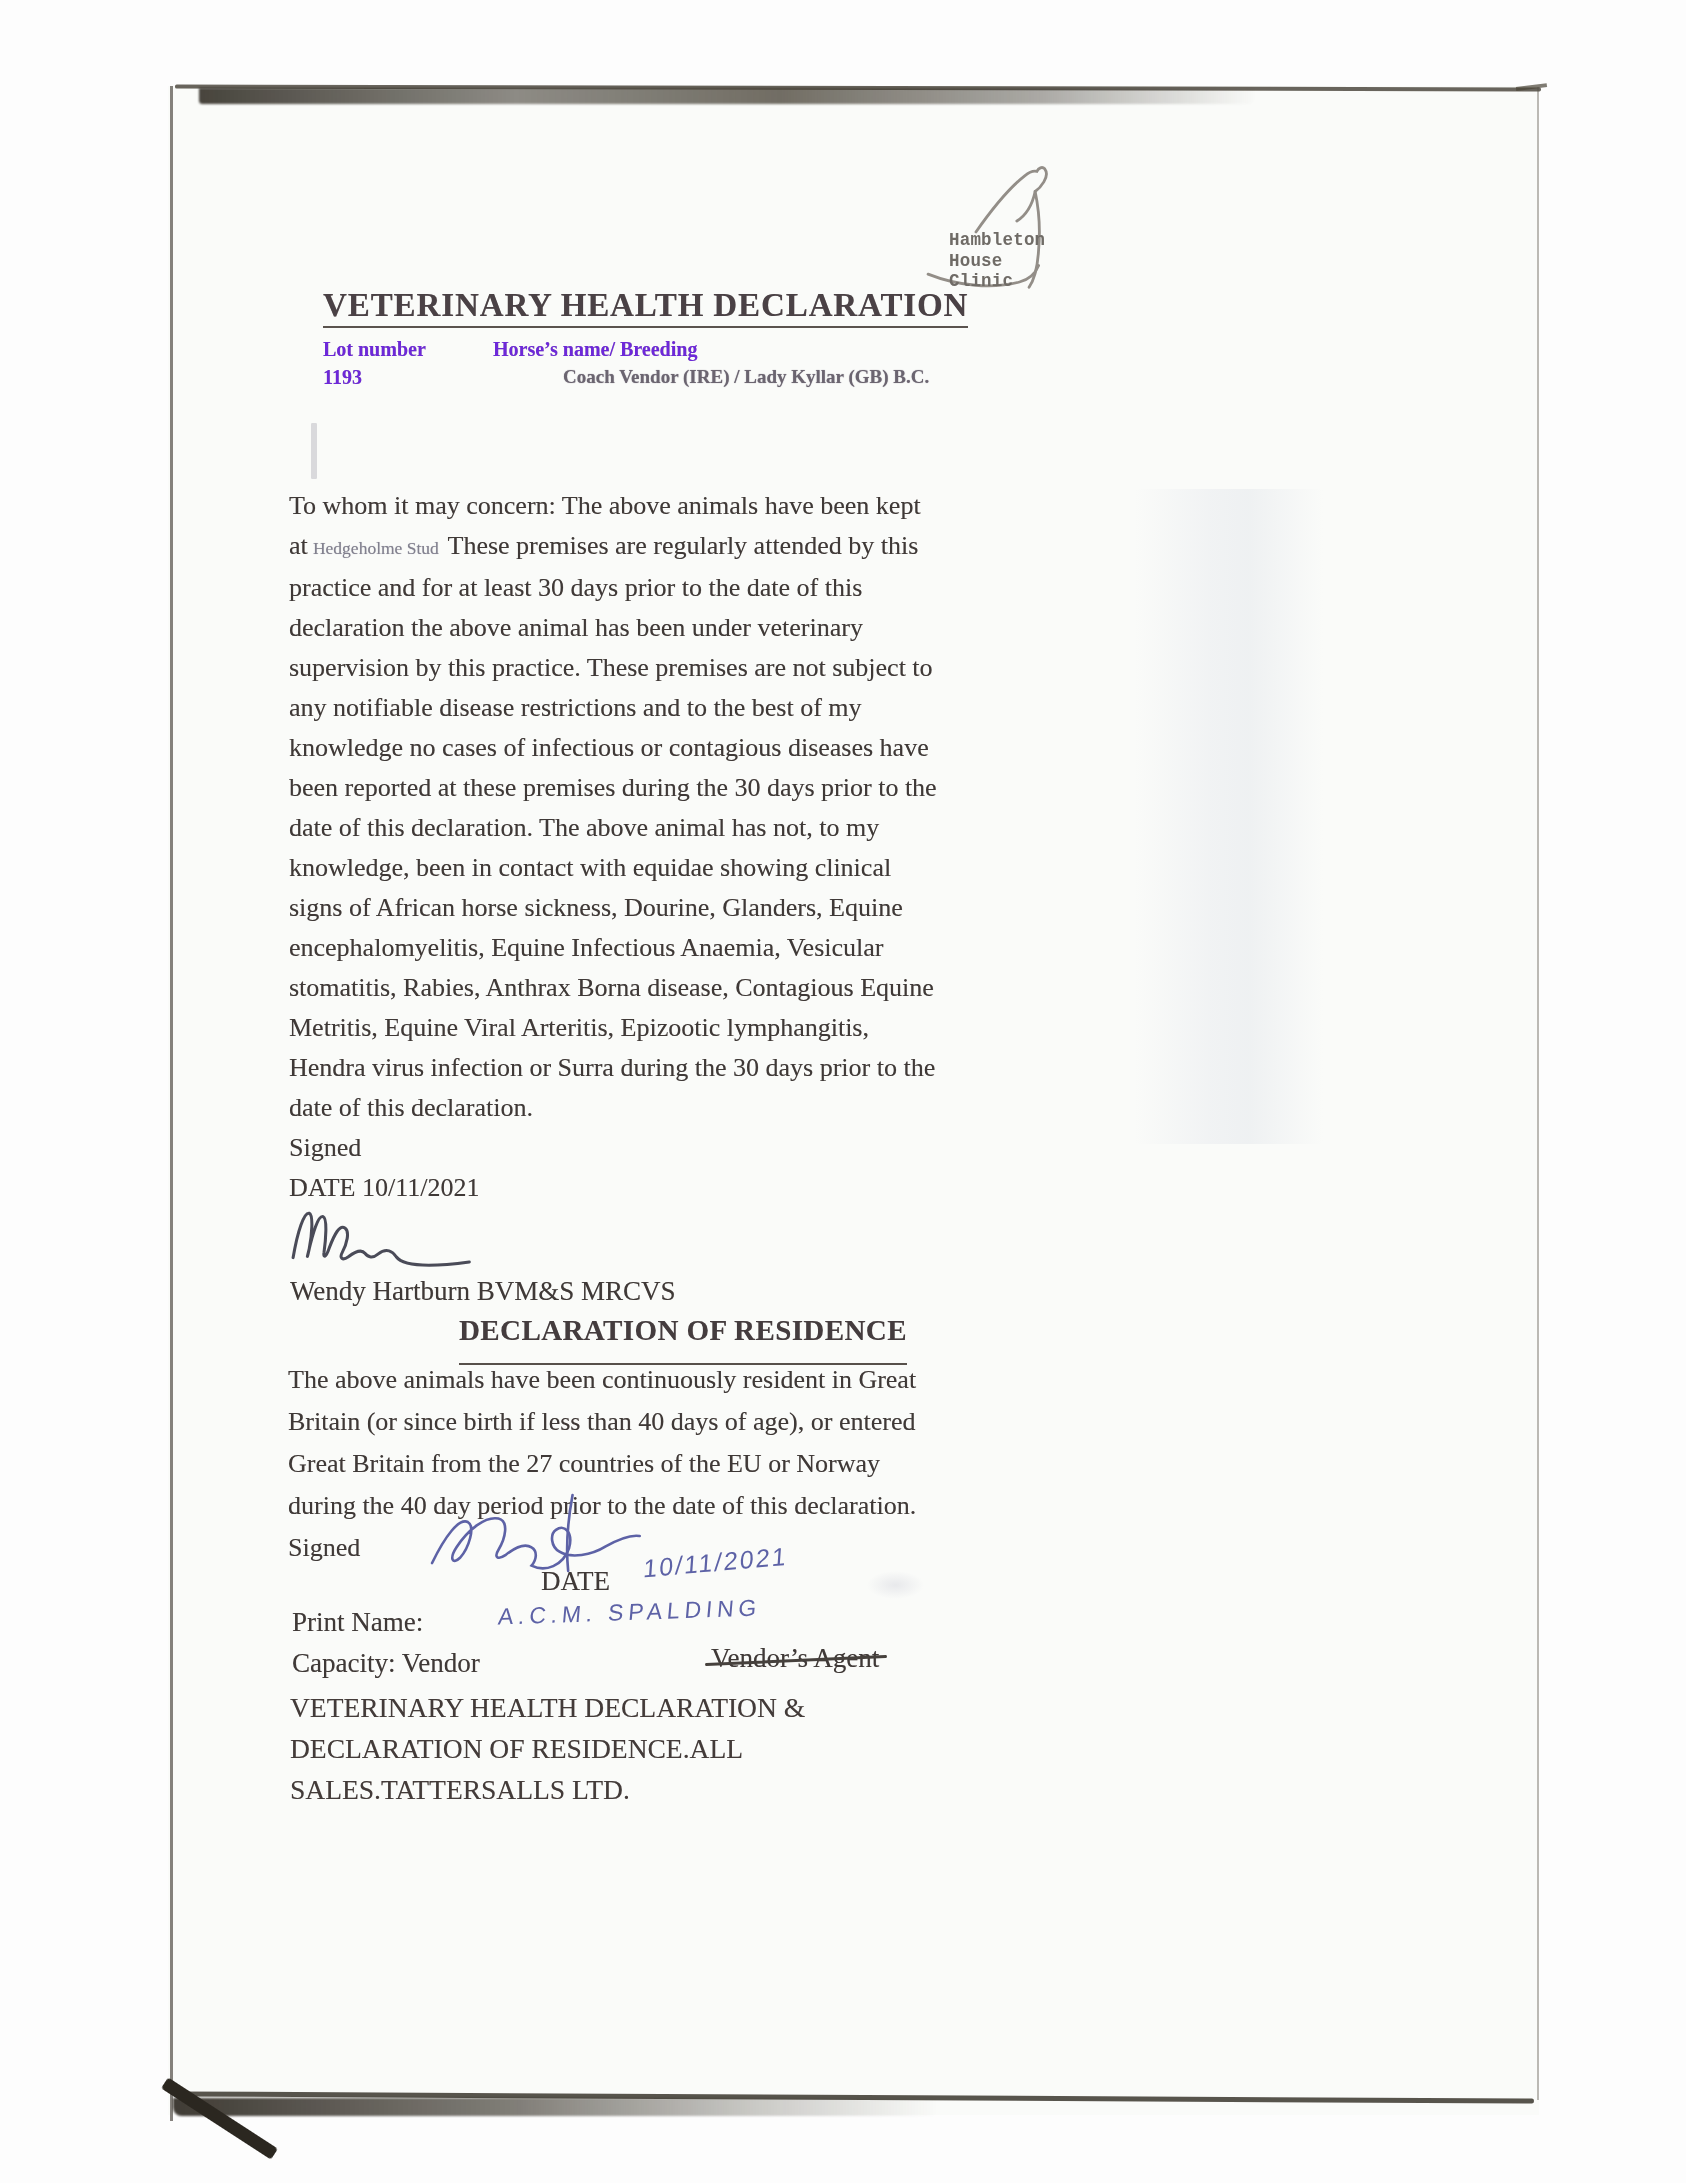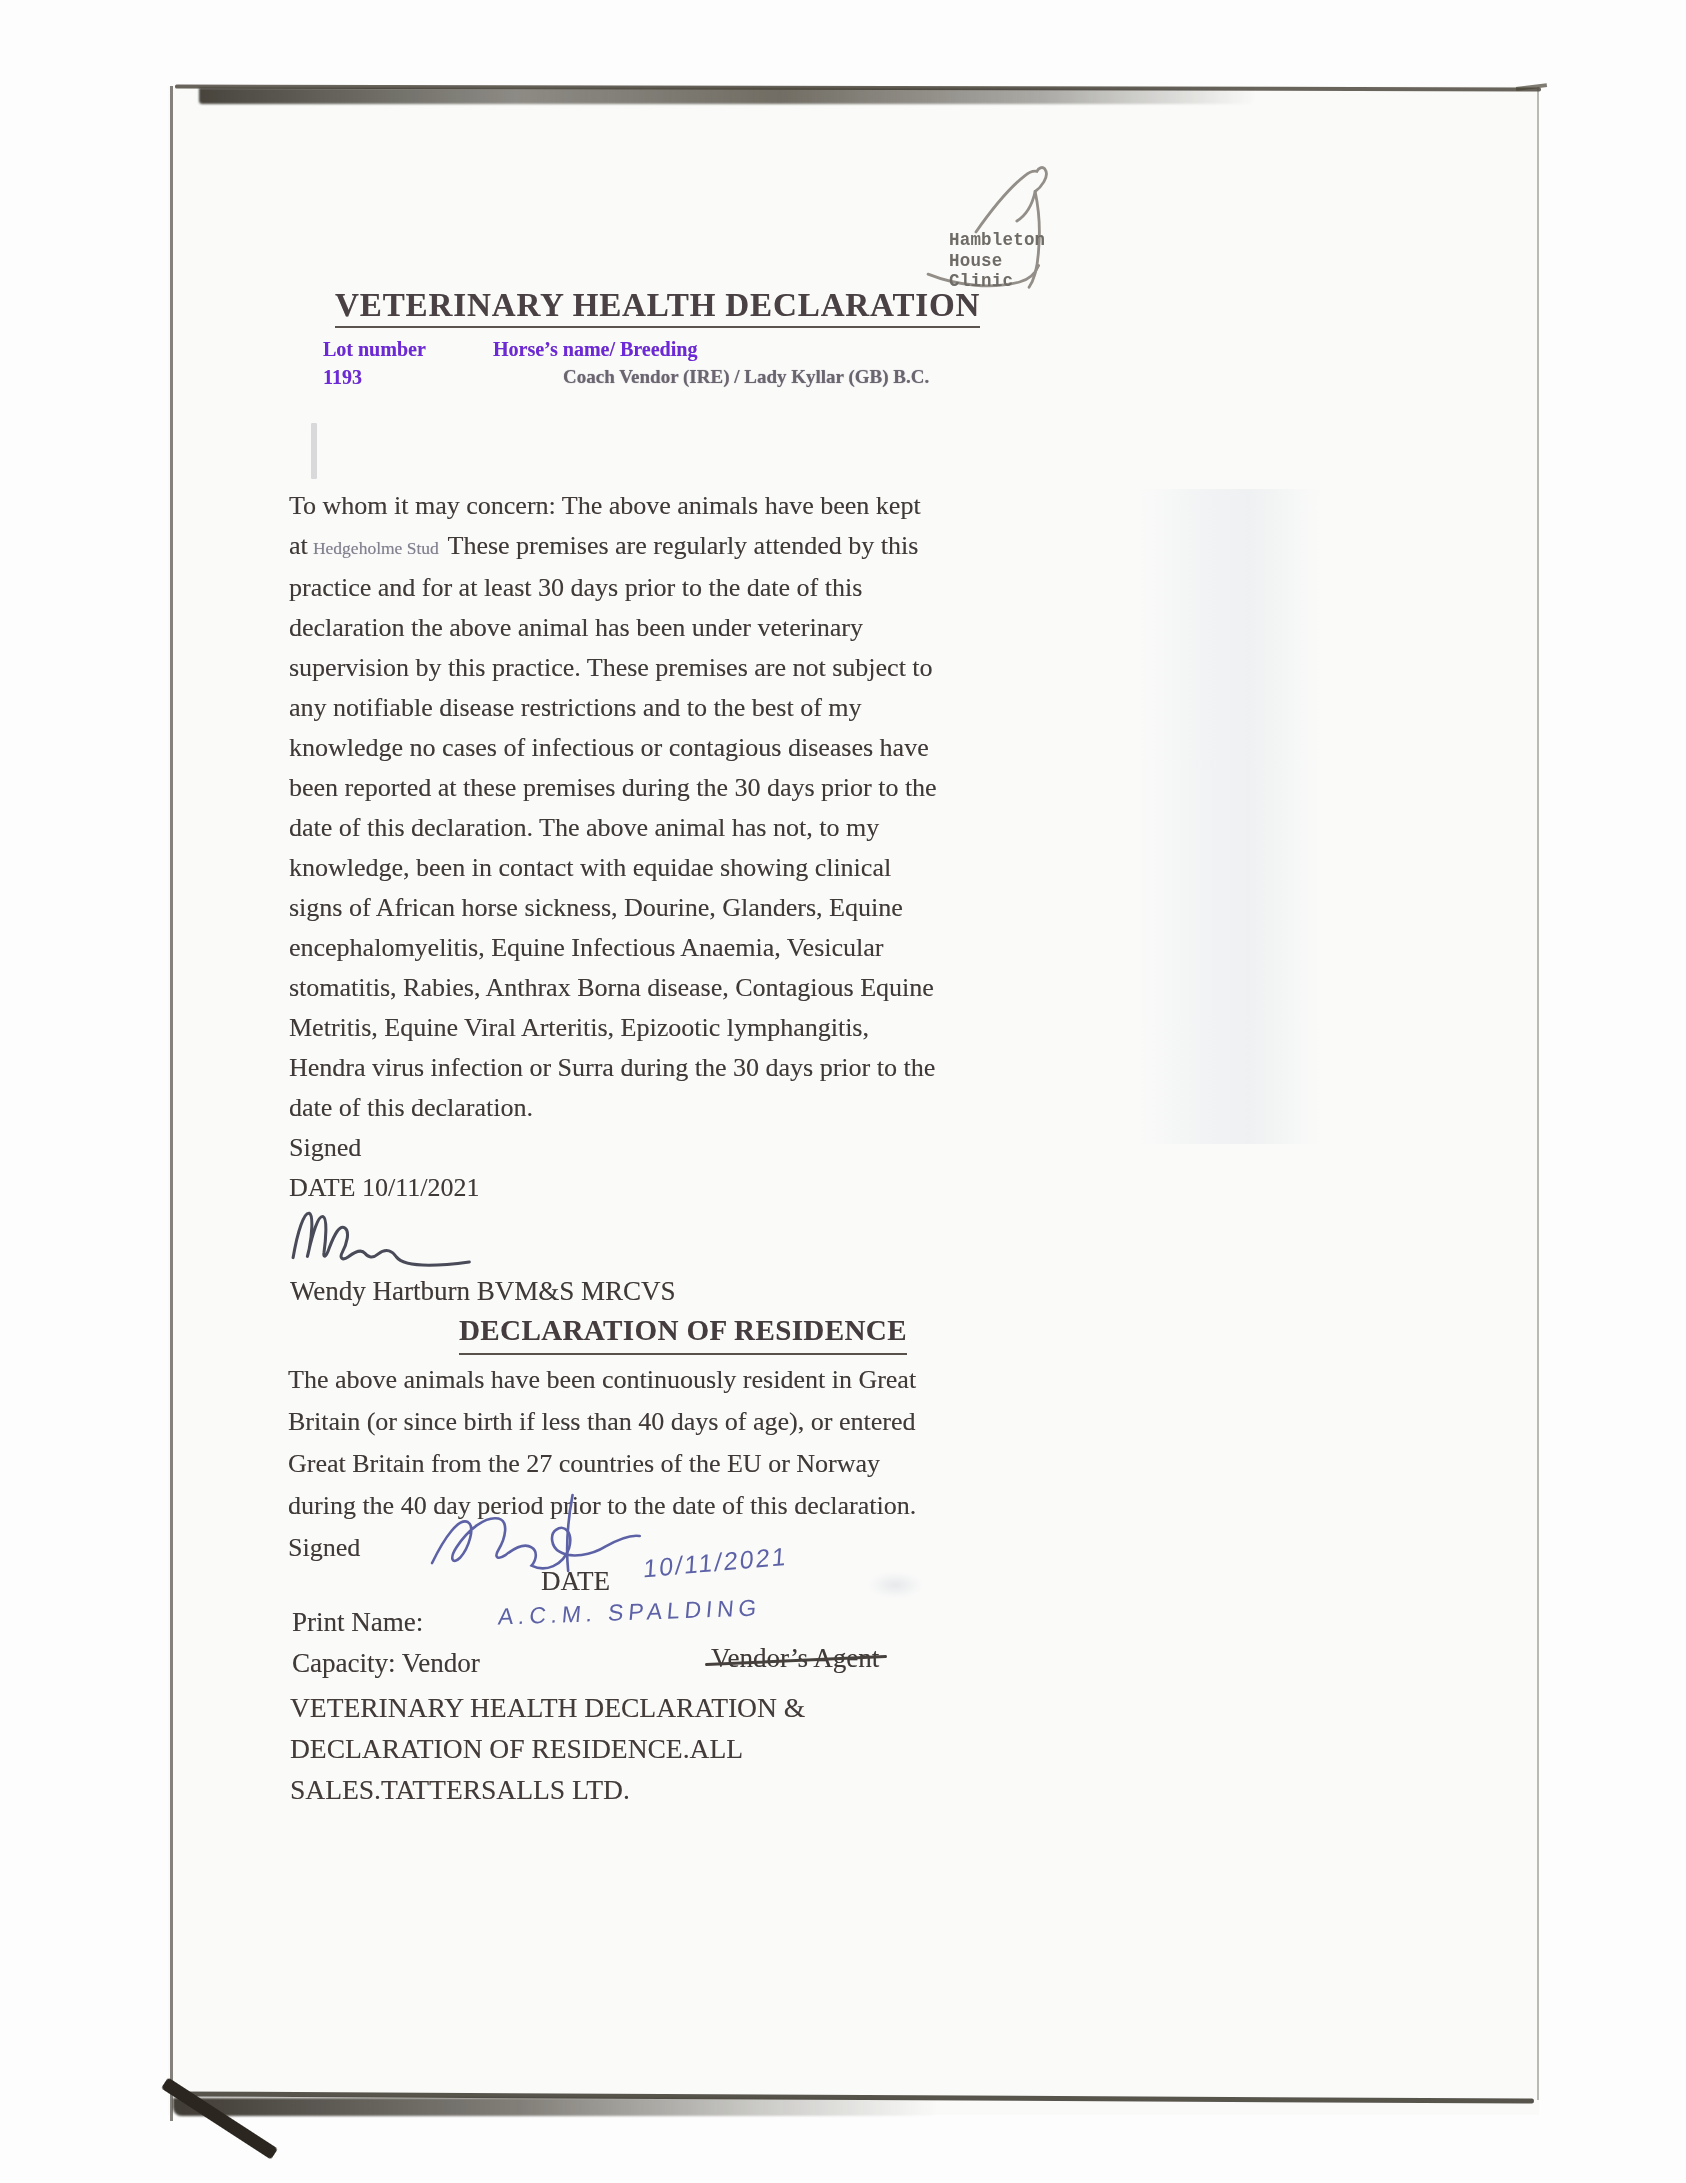--- a/index.html
+++ b/index.html
@@ -12,21 +12,21 @@
   .title{font-size:33px;font-weight:bold;letter-spacing:0.9px;color:#4a4145;
          border-bottom:2.2px solid #5a534e;padding-bottom:1.7px;white-space:nowrap;}
   .lbl{font-size:20px;font-weight:bold;color:#6d28d9;white-space:nowrap;}
   .horseval{font-size:19px;font-weight:bold;color:#6b6570;white-space:nowrap;
             text-shadow:0 0 1.1px #9a95a0;}
   .bodyblock{font-size:26px;line-height:40px;color:#3f3937;white-space:nowrap;}
   .bodyblock2{font-size:26px;line-height:42px;color:#3f3937;white-space:nowrap;}
   .premises{font-size:17.5px;color:#82818e;margin:0 8.7px 0 5.2px;text-shadow:0 0 0.9px #b9b8c4;}
   .vetname{font-size:27px;white-space:nowrap;}
   .h2{font-size:29px;font-weight:bold;letter-spacing:0.4px;color:#443c3e;
-      border-bottom:2.2px solid #57504b;padding-bottom:6px;white-space:nowrap;}
+      border-bottom:2.2px solid #57504b;padding-bottom:16px;white-space:nowrap;}
   .footline{font-size:27.5px;line-height:41px;white-space:nowrap;color:#433b39;}
   .hand{font-family:"Liberation Sans", sans-serif;color:#5d62a6;display:inline-block;}
   .hand-date{font-size:25px;letter-spacing:2.2px;transform:rotate(-5deg) skewX(-9deg);}
   .hand-name{font-size:23px;letter-spacing:4.8px;transform:rotate(-2deg) skewX(-7deg);}
   .dateprint{font-size:27px;white-space:nowrap;}
   .logo-text{font-family:Liberation Mono, monospace;font-weight:bold;font-size:17.5px;
              line-height:20.5px;color:#6f6b66;letter-spacing:0.2px;}
   .strikewrap{position:relative;display:inline-block;}
   .strike{position:absolute;left:-6.1px;right:-7.9px;top:52%;height:2.6px;background:#46413d;
           transform:rotate(-2.5deg);border-radius:1.3px;}
@@ -84,21 +84,21 @@
         <path d="M30,282 C100,310 180,316 240,300 C262,294 276,282 284,262"></path>
       </g>
     </svg>
     <div class="logo-text abs" style="left:34px;top:79px;">
       <div>Hambleton</div>
       <div>House Clinic</div>
     </div>
   </div>
 
   
-  <div class="abs title soft" style="left:323px;top:287px;margin-left:12px;">VETERINARY HEALTH DECLARATION</div>
+  <div class="abs title soft" style="left:323px;top:287px;">VETERINARY HEALTH DECLARATION</div>
   <div class="abs lbl soft" style="left:323px;top:338px;">Lot number</div>
   <div class="abs lbl soft" style="left:493px;top:338px;">Horse’s name/ Breeding</div>
   <div class="abs lbl soft" style="left:323px;top:366px;">1193</div>
   <div class="abs horseval" style="left:563px;top:366px;">Coach Vendor (IRE) / Lady Kyllar (GB) B.C.</div>
 
   
   <div class="abs bodyblock soft" style="left:289px;top:486px;">
     <div>To whom it may concern: The above animals have been kept</div>
     <div><span>at</span><span class="premises">Hedgeholme Stud</span><span>These premises are regularly attended by this</span></div>
     <div>practice and for at least 30 days prior to the date of this</div>

